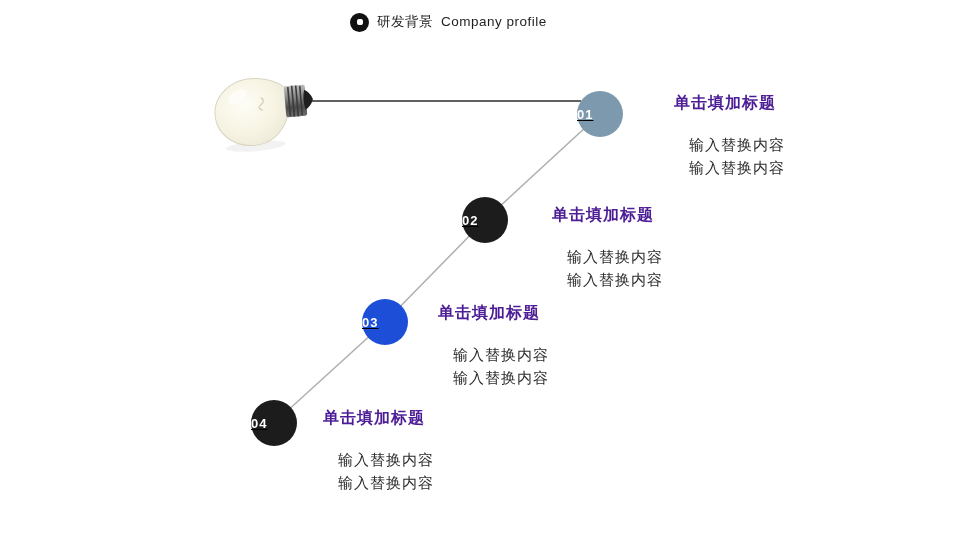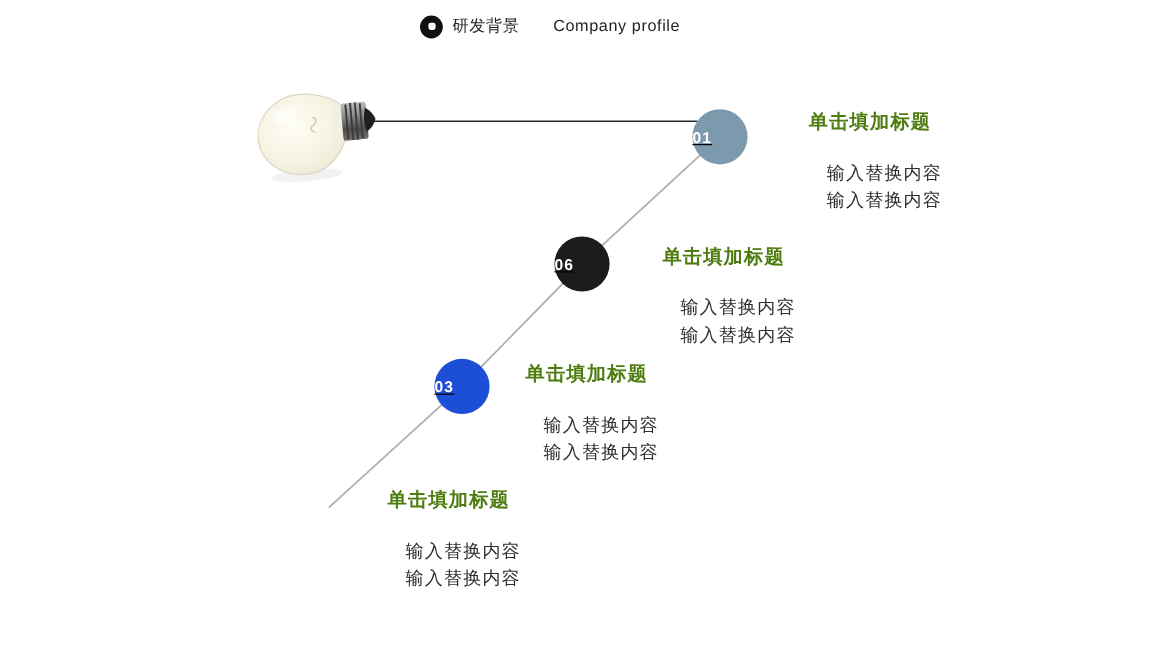--- a/index.html
+++ b/index.html
@@ -6,37 +6,37 @@
   html,body { width:960px; height:548px; }
   body { font-family:"Liberation Sans","DejaVu Sans",sans-serif; background:#ffffff; overflow:hidden; }
 
   .slide { position:relative; width:960px; height:548px; background:#ffffff; }
 
   
   .header { position:absolute; left:350px; top:10px; height:24px; display:flex; align-items:center; }
   .header-icon { position:relative; width:19px; height:19px; border-radius:50%; background:#111111; margin-right:8px; flex:0 0 auto; }
   .header-icon .dot { position:absolute; left:50%; top:50%; width:6px; height:6px; margin:-3px 0 0 -3px; border-radius:2px; background:#ffffff; }
   .header-title { font-size:13.5px; color:#1f1f1f; letter-spacing:0.5px; white-space:nowrap; }
-  .header-title .zh { margin-right:28px; }
+  .header-title .zh { margin-right:8px; }
 
   
   svg.decor { position:absolute; left:0; top:0; width:960px; height:548px; z-index:1; }
 
   
   .step-circle { position:absolute; width:46px; height:46px; border-radius:50%; z-index:2;
                  display:flex; align-items:center; justify-content:flex-start;text-decoration:underline; }
   .step-circle span { color:#ffffff; font-size:13px; font-weight:bold; letter-spacing:1px; }
   .c1 { left:577px; top:91px; }
   .c2 { left:462px; top:197px; }
   .c3 { left:362px; top:299px; }
   .c4 { left:251px; top:400px; }
 
   
   .step-text { position:absolute; z-index:2; }
-  .step-title { font-size:16px; font-weight:bold; color:#4d7c0f; line-height:21px; letter-spacing:1px; white-space:nowrap; }
+  .step-title { font-size:16px; font-weight:bold; color:#4c1d95; line-height:21px; letter-spacing:1px; white-space:nowrap; }
   .step-lines { margin-top:20px; padding-left:15px; }
   .step-line { font-size:15px; color:#2d2d2d; line-height:23px; letter-spacing:1px; white-space:nowrap; }
   .t1 { left:674px; top:92px; }
   .t2 { left:552px; top:204px; }
   .t3 { left:438px; top:302px; }
   .t4 { left:323px; top:407px; }
 </style>
 </head>
 <body>
 
@@ -86,24 +86,27 @@
       <line x1="297" y1="86" x2="297" y2="117" stroke="#3b3b3b" stroke-width="1.6"></line>
       <line x1="301" y1="87" x2="301" y2="116" stroke="#3b3b3b" stroke-width="1.6"></line>
       <path d="M 305 91 C 310 94, 312 98, 313 101 C 312 104, 310 108, 305 111 C 303 104, 303 98, 305 91 Z" fill="#1f1f1f"></path>
     </g>
   </svg>
 
   <div class="step-circle c1" style="background: rgb(125, 153, 173);">
     <span>01</span>
   </div>
   <div class="step-circle c2" style="background: rgb(28, 28, 28);">
-    <span>06</span>
+    <span>02</span>
   </div>
   <div class="step-circle c3" style="background: #1d4ed8;">
     <span>03</span>
+  </div>
+  <div class="step-circle c4" style="background: rgb(28, 28, 28);">
+    <span>04</span>
   </div>
 
   <div class="step-text t1">
     <div class="step-title">单击填加标题</div>
     <div class="step-lines">
       <div class="step-line">输入替换内容</div>
       <div class="step-line">输入替换内容</div>
     </div>
   </div>
 

